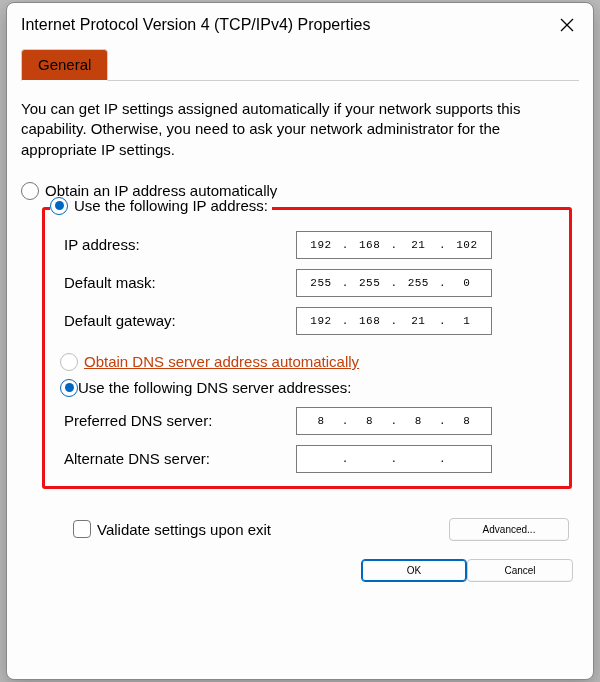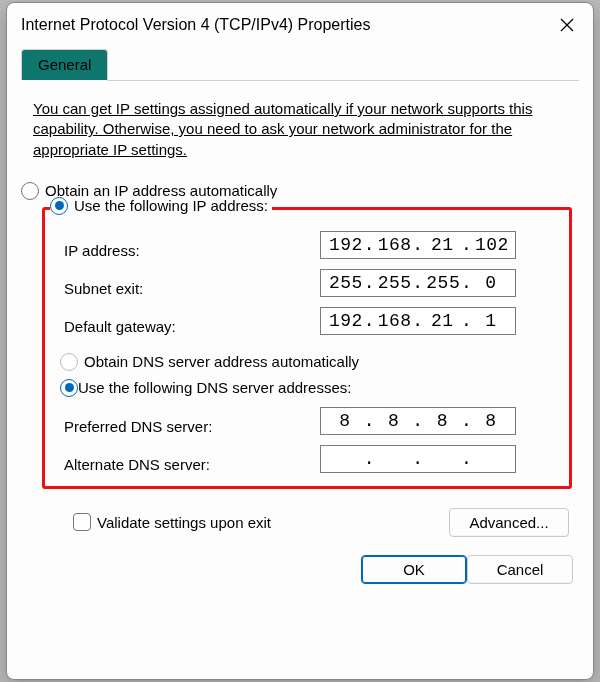--- a/index.html
+++ b/index.html
@@ -36,32 +36,32 @@
   .close-btn svg { width: 14px; height: 14px; }
 
   .content { flex: 1; padding: 0 14px 14px 14px; display: flex; flex-direction: column; }
 
   .tabstrip { display: flex; border-bottom: 1px solid #cfcfcf; margin-top: 2px; }
   .tab {
     padding: 6px 16px 7px 16px;
     border: 1px solid #cfcfcf;
     border-bottom: 1px solid #fdfdfd;
     border-top-left-radius: 4px; border-top-right-radius: 4px;
-    background: #0f766e;
+    background: #c2410c;
     margin-bottom: -1px;
     font-size: 15px;
   }
 
-  .desc { margin: 18px 2px 22px 12px; line-height: 1.35; text-decoration: underline; }
+  .desc { margin: 18px 2px 22px 0; line-height: 1.35; }
 
   .fieldset {
     position: relative;
     border: 1px solid #d0d0d0;
     border-radius: 2px;
-    margin: 8px 8px 14px 22px;
+    margin: 8px 8px 24px 22px;
     padding: 12px 16px 14px 16px;
   }
   .fieldset.highlight { outline: 3px solid #e11; outline-offset: -2px; }
   .radio-row {
     display: flex; align-items: center; 
     margin: 0 0 2px 0; position: relative;
   }
   .radio-legend {
     position: absolute; top: -12px; left: 6px;
     display: flex; align-items: center; gap: 6px;
@@ -77,51 +77,50 @@
     border: 1px solid #767676; border-radius: 50%;
     display: inline-flex; align-items: center; justify-content: center;
     background: #fff;
     flex: none;
   }
   .radio.checked { border-color: #0067c0; border-width: 1.8px; }
   .radio.checked::after {
     content: ""; width: 9px; height: 9px; background: #0067c0; border-radius: 50%;
   }
   .radio.disabled { border-color: #bdbdbd; }
-  .radio-label.disabled { color: #000000; }
+  .radio-label.disabled { color: #c2410c; text-decoration: underline; }
 
   .form-row {
-    display: flex; align-items: flex-end;
+    display: flex; align-items: center;
     margin: 10px 0 0 0;
-    gap: 24px;
   }
   .form-row .lbl { width: 236px; padding-left: 4px; }
   .ip-input {
     flex: 1; max-width: 196px;
     border: 1px solid #7a7a7a;
     height: 28px;
     display: flex; align-items: center; justify-content: space-between;
     padding: 0 8px;
     font-family: Consolas, "Courier New", monospace;
-    font-size: 18px; letter-spacing: .5px;
+    font-size: 11px; letter-spacing: .5px;
     background: #fff;
   }
   .octet { width: 32px; text-align: center; display:inline-block; }
   .ip-dot { color:#000; }
 
   .footer-row {
     display:flex; align-items:center; margin: 6px 10px 0 32px; padding-left: 20px;
   }
   .checkbox {
     width:18px; height:18px; border:1px solid #767676; border-radius:4px;
     background:#fff; margin-right:6px; flex:none;
   }
   .adv-btn, .ok-btn, .cancel-btn {
     border:1px solid #c9c9c9; background:#fdfdfd; border-radius:4px;
-    padding: 5px 0; font-size:15px; min-width:106px; text-align:center;
+    padding: 5px 0; font-size:10px; min-width:106px; text-align:center;
     box-shadow: inset 0 -1px 0 rgba(0,0,0,.03);
   }
   .adv-btn { margin-left:auto; min-width:120px; }
   .ok-btn { border-color:#0067c0; box-shadow: inset 0 0 0 1px #0067c0; }
 
   .button-row {
     display:flex; gap:0; justify-content:flex-end;
     padding: 18px 6px 0 0;
   }
 </style>
@@ -162,21 +161,21 @@
           <span class="octet">192</span>
             <span class="ip-dot">.</span>
           <span class="octet">168</span>
             <span class="ip-dot">.</span>
           <span class="octet">21</span>
             <span class="ip-dot">.</span>
           <span class="octet">102</span>
         </div>
       </div>
       <div class="form-row">
-        <div class="lbl">Subnet exit:</div>
+        <div class="lbl">Default mask:</div>
         <div class="ip-input">
           <span class="octet">255</span>
             <span class="ip-dot">.</span>
           <span class="octet">255</span>
             <span class="ip-dot">.</span>
           <span class="octet">255</span>
             <span class="ip-dot">.</span>
           <span class="octet">0</span>
         </div>
       </div>

